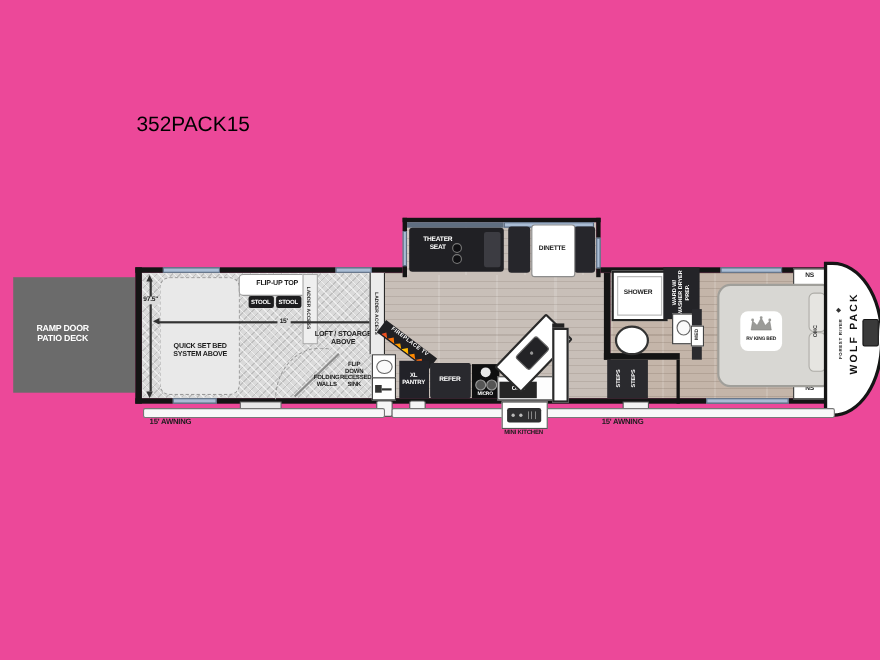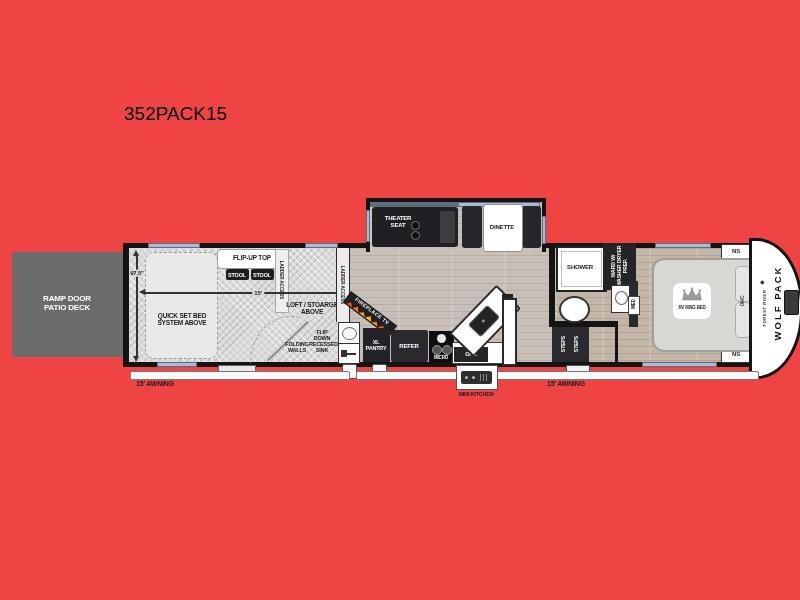--- a/index.html
+++ b/index.html
@@ -1,16 +1,16 @@
 <!DOCTYPE html>
 <html><head>
 <meta charset="utf-8">
 <style>
   html,body{margin:0;padding:0;background:#fff;}
-  #canvas{position:relative;width:800px;height:600px;background:#ef4444;overflow:hidden;
+  #canvas{position:relative;width:800px;height:600px;background:#ec4899;overflow:hidden;
           font-family:"Liberation Sans",sans-serif;}
   .abs{position:absolute;}
   .lbl{position:absolute;font-weight:bold;color:#1d1d1d;text-align:center;line-height:1.12;letter-spacing:-0.2px;}
   .w{color:#ffffff;}
   .ctr{transform:translate(-50%,-50%);}
   .rot{position:absolute;white-space:nowrap;font-weight:bold;transform:translate(-50%,-50%) rotate(-90deg);}
   .rotcw{position:absolute;white-space:nowrap;font-weight:bold;transform:translate(-50%,-50%) rotate(90deg);}
   .wall{background:#141414;}
   .win{background:#a9bcd4;box-shadow:inset 0 0 0 1px #5b6b80;}
   .plate{background-color:#dadada;
@@ -33,21 +33,21 @@
   .arc{border:1.5px dashed #9a9a9a;border-radius:50%;}
 </style>
 </head>
 <body>
 
 <div id="canvas">
 
   <div class="abs" style="left:124px;top:103px;font-size:19px;color:#000;">352PACK15</div>
 
   <div class="abs" style="left:12px;top:252px;width:111px;height:105px;background:#6b6b6b;"></div>
-  <div class="lbl w ctr" style="left:67px;top:304px;width:62px;font-size:8px;">RAMP DOOR PATIO DECK</div>
+  <div class="lbl w ctr" style="left:57px;top:304px;width:62px;font-size:8px;">RAMP DOOR PATIO DECK</div>
 
   <div class="abs plate" style="left:129px;top:248px;width:216px;height:114px;"></div>
   <div class="abs wood" style="left:345px;top:248px;width:210px;height:114px;"></div>
   <div class="abs wood2" style="left:555px;top:248px;width:202px;height:114px;"></div>
 
   <div class="abs wood" style="left:370px;top:202px;width:172px;height:48px;"></div>
   <div class="abs wall" style="left:366px;top:198px;width:180px;height:4px;"></div>
   <div class="abs wall" style="left:366px;top:198px;width:4px;height:54px;"></div>
   <div class="abs wall" style="left:542px;top:198px;width:4px;height:54px;"></div>
   <div class="abs" style="left:370px;top:202px;width:88px;height:5px;background:#5f6e80;"></div>

